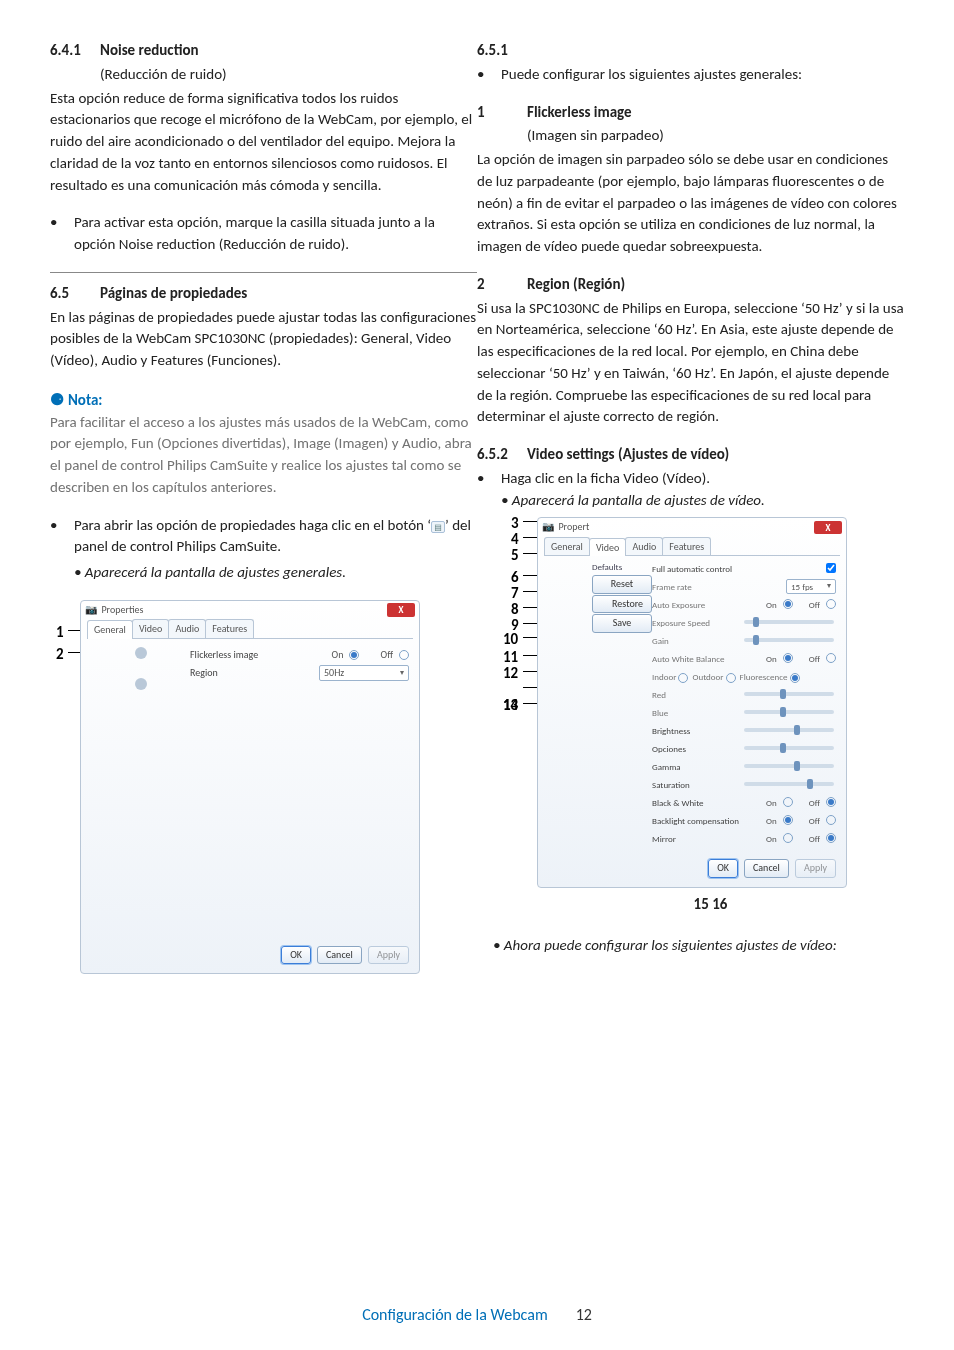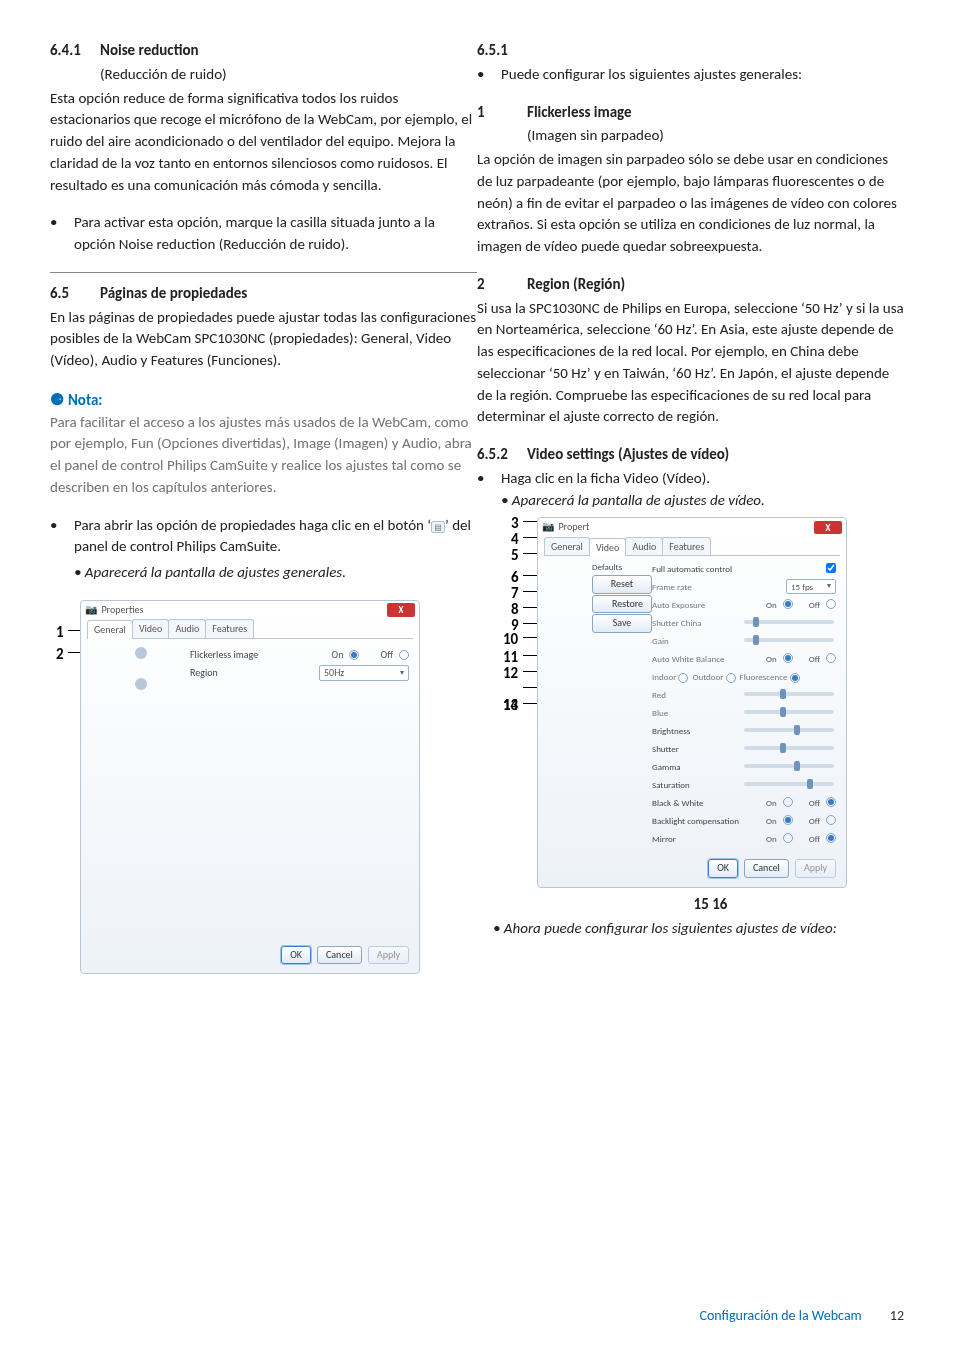--- a/index.html
+++ b/index.html
@@ -36,22 +36,22 @@
   .note-icon { font-size: 16px; color:#006fb7; font-weight:bold;}
   .note-title { color:#006fb7; font-weight:bold;}
   .note-body { color:#737373; margin-bottom:16px;}
   .italic { font-style: italic; }
   .footer {
     position:absolute;
     bottom: 24px;
     left: 50px;
     right: 50px;
     display:flex;
-    justify-content:flex-end;
-    font-size: 14px;
+    justify-content:center;
+    font-size: 16px;
     color:#006fb7;
     gap:28px;
   }
   .footer .pg { color:#333; }
   .dialog {
     width: 340px;
     margin: 6px 0 6px 30px;
     background: linear-gradient(#fff,#edf2f8);
     border: 1px solid #b8c6d6;
     border-radius: 4px;
@@ -305,21 +305,21 @@
                 <span class="dropdown">
                   <span>15 fps</span>
                   <span class="arr">▾</span>
                 </span>
               </div>
             <div class="row">
                 <span class="label">Auto Exposure</span>
                 <span class="ctrl"><span>On</span><span class="radio sel"></span>&nbsp;&nbsp;<span>Off</span><span class="radio"></span></span>
               </div>
             <div class="row">
-                <span class="label">Shutter China</span>
+                <span class="label">Exposure Speed</span>
                 <span class="slider">
                   <span class="thumb" style="left:10%"></span>
                 </span>
               </div>
             <div class="row">
                 <span class="label">Gain</span>
                 <span class="slider">
                   <span class="thumb" style="left:10%"></span>
                 </span>
               </div>
@@ -342,21 +342,21 @@
                   <span class="thumb" style="left:40%"></span>
                 </span>
               </div>
             <div class="row">
                 <span class="label dark">Brightness</span>
                 <span class="slider">
                   <span class="thumb" style="left:55%"></span>
                 </span>
               </div>
             <div class="row">
-                <span class="label dark">Shutter</span>
+                <span class="label dark">Opciones</span>
                 <span class="slider">
                   <span class="thumb" style="left:40%"></span>
                 </span>
               </div>
             <div class="row">
                 <span class="label dark">Gamma</span>
                 <span class="slider">
                   <span class="thumb" style="left:55%"></span>
                 </span>
               </div>
@@ -382,20 +382,20 @@
         </div>
         <div class="dlg-footer">
           <span class="btn focus">OK</span>
           <span class="btn">Cancel</span>
           <span class="btn" style="opacity:.5">Apply</span>
         </div>
       </div>
       <div class="bottom-nums" style="padding-left:40px;">15 16</div>
     </div>
 
-    <div class="italic" style="margin-top:2px;padding-left:16px;">• Ahora puede configurar los siguientes ajustes de vídeo:</div>
+    <div class="italic" style="margin-top:19px;padding-left:16px;">• Ahora puede configurar los siguientes ajustes de vídeo:</div>
   </div>
 </div>
 
 <div class="footer">
   <span>Configuración de la Webcam</span>
   <span class="pg">12</span>
 </div>
 
 </body></html>

